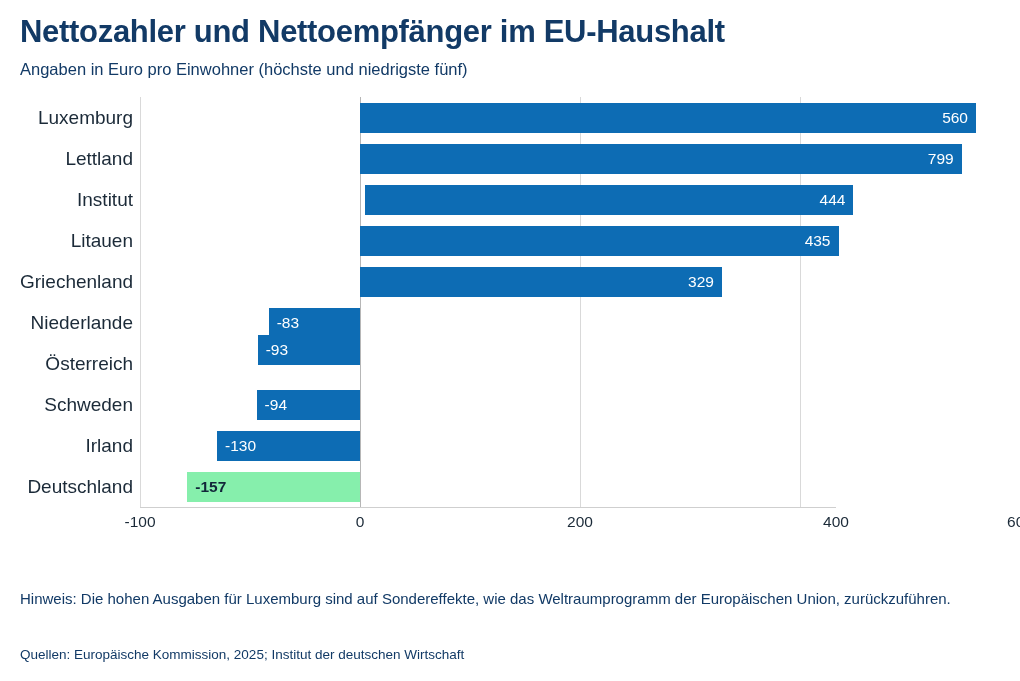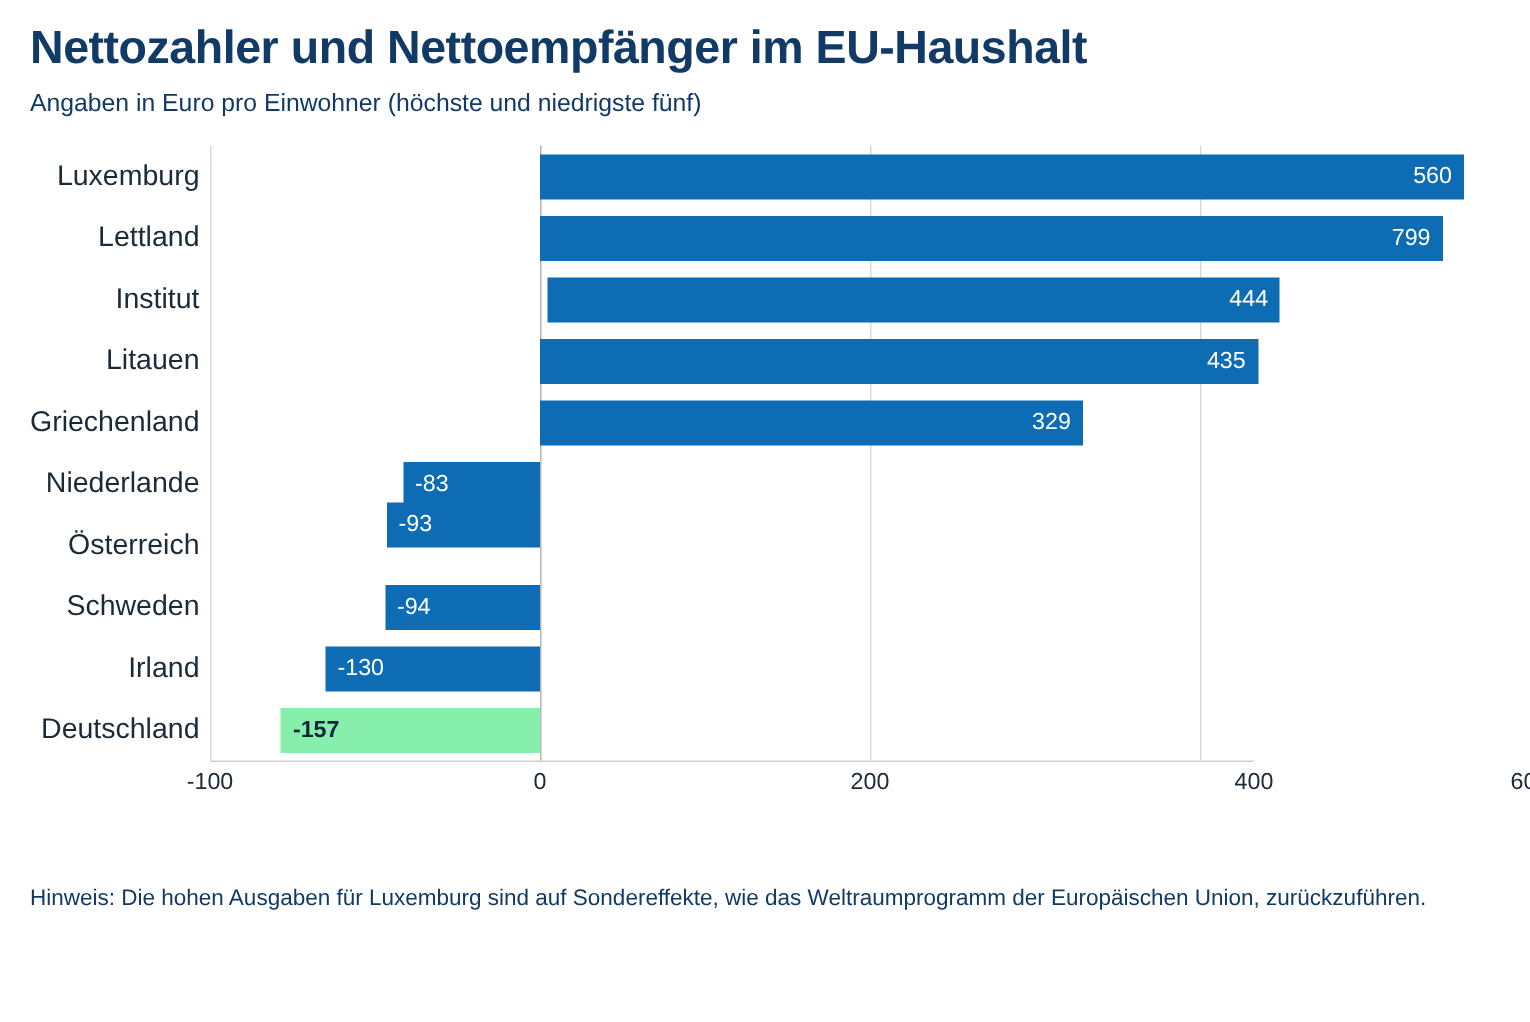--- a/index.html
+++ b/index.html
@@ -200,14 +200,15 @@
     <div class="xaxis" id="x-axis">
         <div class="xtick" style="left: 0px;">-100</div>
         <div class="xtick" style="left: 220px;">0</div>
         <div class="xtick" style="left: 440px;">200</div>
         <div class="xtick" style="left: 696px;">400</div>
         <div class="xtick" style="left: 880px;">600</div>
       </div>
   </div>
 
   <div class="footnote">Hinweis: Die hohen Ausgaben für Luxemburg sind auf Sondereffekte, wie das Weltraumprogramm der Europäischen Union, zurückzuführen.</div>
+  <div class="source">Quellen: Europäische Kommission, 2025; Institut der deutschen Wirtschaft</div>
 
 </div>
 
 </body></html>

